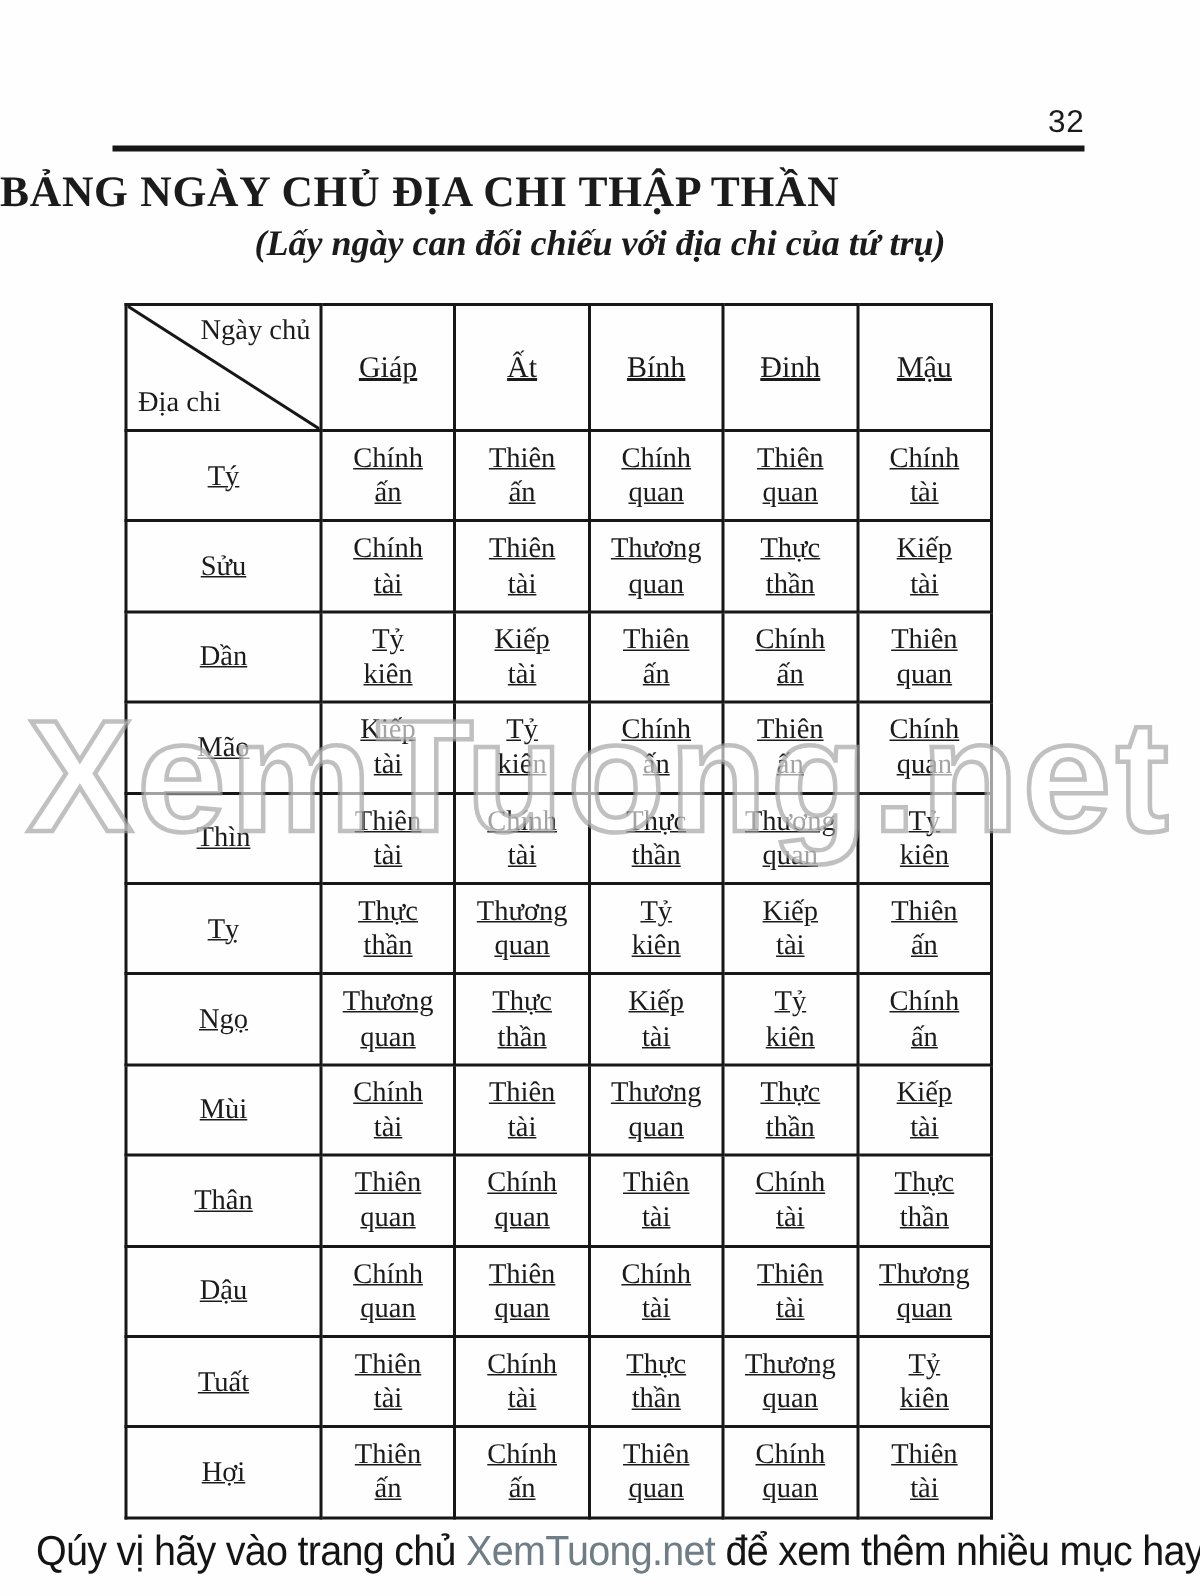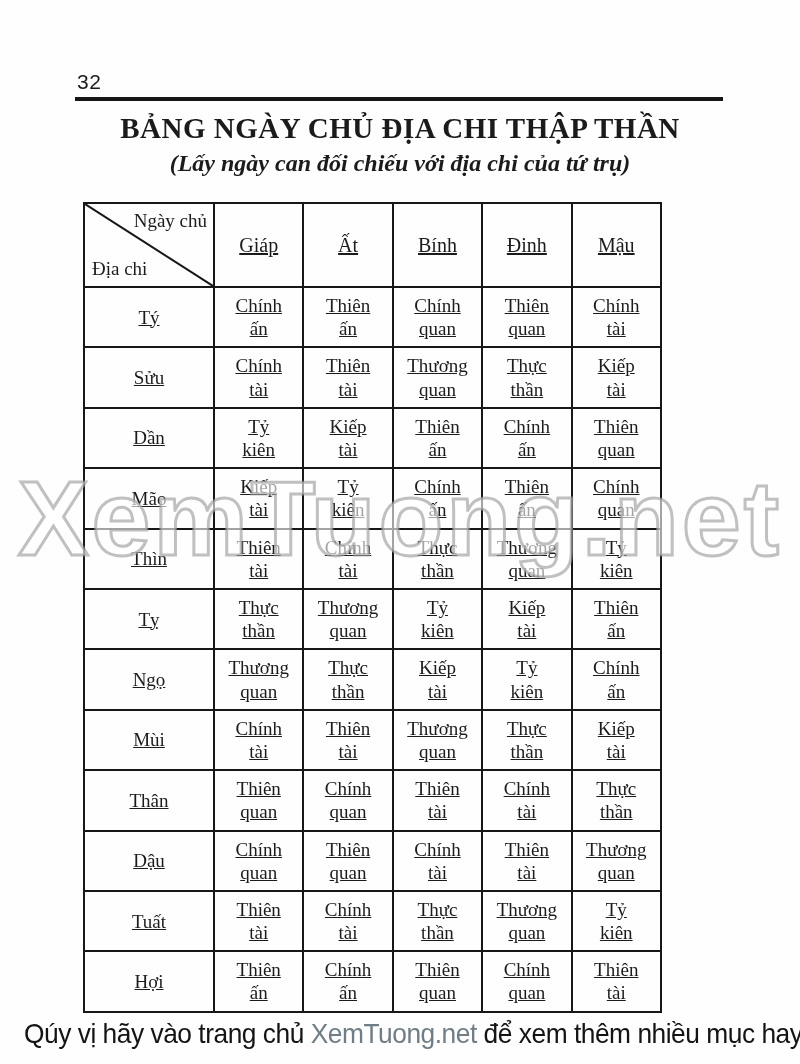--- a/index.html
+++ b/index.html
@@ -11,36 +11,36 @@
     overflow: hidden;
     color: #1b1b1b;
     font-family: "Liberation Serif", serif;
   }
 
   
   .pagehead {
     position: absolute;
     top: 70px; left: 77px; right: 77px;
     display: flex;
-    justify-content: flex-start;
+    justify-content: flex-end;
     align-items: flex-end;
     font-family: "Liberation Sans", sans-serif;
     font-size: 21px;
     letter-spacing: 0.5px;
   }
   .headrule {
     position: absolute;
     top: 97px; left: 75px; width: 648px; height: 4px;
     background: #161616;
   }
 
   .doc-title {
     position: absolute;
     top: 112px; left: 0; width: 100%;
-    text-align: center;
+    text-align: left;
     font-size: 29px;
     font-weight: bold;
     letter-spacing: 0.5px;
   }
   .doc-subtitle {
     position: absolute;
     top: 150px; left: 0; width: 100%;
     text-align: center;
     font-size: 24px;
     font-weight: bold;

